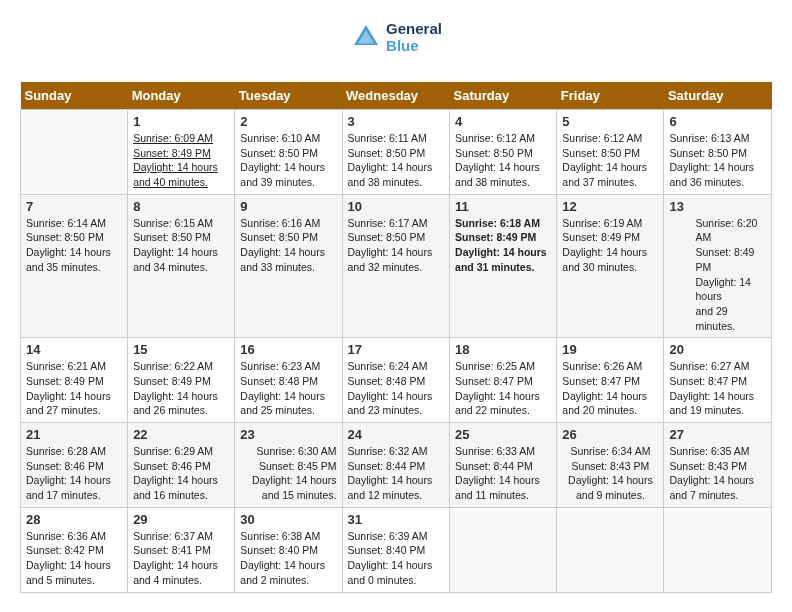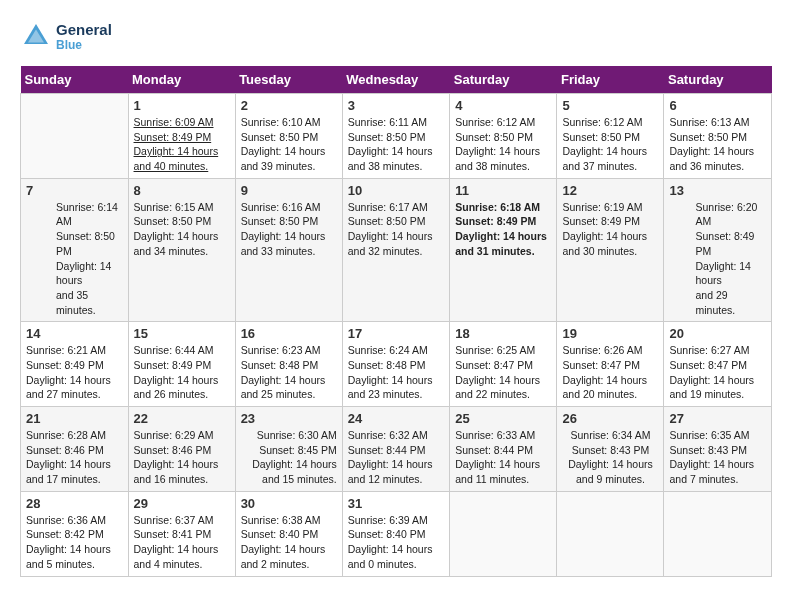--- a/index.html
+++ b/index.html
@@ -5,23 +5,23 @@
     * { box-sizing: border-box; margin: 0; padding: 0; }
     body {
       font-family: Arial, sans-serif;
       background: #fff;
       width: 792px;
       min-height: 612px;
       padding: 20px;
     }
     .header {
       display: flex;
-      justify-content: flex-start;
+      justify-content: center;
       align-items: flex-start;
-      margin-bottom: 14px;
+      margin-bottom: 28px;
       gap: 40px;
     }
     .logo {
       display: flex;
       align-items: center;
       gap: 4px;
     }
     .logo-icon {
       width: 32px;
       height: 32px;
@@ -37,21 +37,21 @@
     .calendar-subtitle {
       font-size: 16px;
       color: #333;
     }
     table {
       width: 100%;
       border-collapse: collapse;
       font-size: 11px;
     }
     thead th {
-      background: #701a75;
+      background: #a16207;
       color: #fff;
       padding: 6px 4px;
       text-align: left;
       font-size: 13px;
       font-weight: bold;
     }
     td {
       border: 1px solid #ccc;
       vertical-align: top;
       padding: 4px 5px;
@@ -88,21 +88,21 @@
 
 <div class="header">
   <div class="logo">
     <svg class="logo-icon" viewBox="0 0 40 40">
       <rect x="0" y="0" width="40" height="40" fill="white"></rect>
       <polygon points="20,5 35,30 5,30" fill="#4a9fd4"></polygon>
       <polygon points="20,12 30,28 10,28" fill="white" opacity="0.4"></polygon>
     </svg>
     <div>
       <div style="font-size:15px;font-weight:bold;color:#1a3a5c;">General</div>
-      <div style="font-size:12px;font-weight:bold;color:#4a9fd4;">Blue</div>
+      <div style="font-size:15px;font-weight:bold;color:#4a9fd4;">Blue</div>
     </div>
   </div>
 </div>
 
 <table>
   <thead>
     <tr>
       <th>Sunday</th>
       <th>Monday</th>
       <th>Tuesday</th>
@@ -154,21 +154,21 @@
           <span class="day-num">6</span>
           <div class="day-info" style="white-space: pre-line;">Sunrise: 6:13 AM
 Sunset: 8:50 PM
 Daylight: 14 hours
 and 36 minutes.</div>
         </td>
       </tr>
       <tr>
         <td>
           <span class="day-num">7</span>
-          <div class="day-info" style="white-space: pre-line; margin-left: 30px;">Sunrise: 6:14 AM
+          <div class="day-info" style="white-space: pre-line;">Sunrise: 6:14 AM
 Sunset: 8:50 PM
 Daylight: 14 hours
 and 35 minutes.</div>
         </td>
         <td>
           <span class="day-num">8</span>
           <div class="day-info" style="white-space: pre-line;">Sunrise: 6:15 AM
 Sunset: 8:50 PM
 Daylight: 14 hours
 and 34 minutes.</div>
@@ -212,21 +212,21 @@
       <tr>
         <td>
           <span class="day-num">14</span>
           <div class="day-info" style="white-space: pre-line;">Sunrise: 6:21 AM
 Sunset: 8:49 PM
 Daylight: 14 hours
 and 27 minutes.</div>
         </td>
         <td>
           <span class="day-num">15</span>
-          <div class="day-info" style="white-space: pre-line;">Sunrise: 6:44 AM
+          <div class="day-info" style="white-space: pre-line;">Sunrise: 6:22 AM
 Sunset: 8:49 PM
 Daylight: 14 hours
 and 26 minutes.</div>
         </td>
         <td>
           <span class="day-num">16</span>
           <div class="day-info" style="white-space: pre-line;">Sunrise: 6:23 AM
 Sunset: 8:48 PM
 Daylight: 14 hours
 and 25 minutes.</div>

